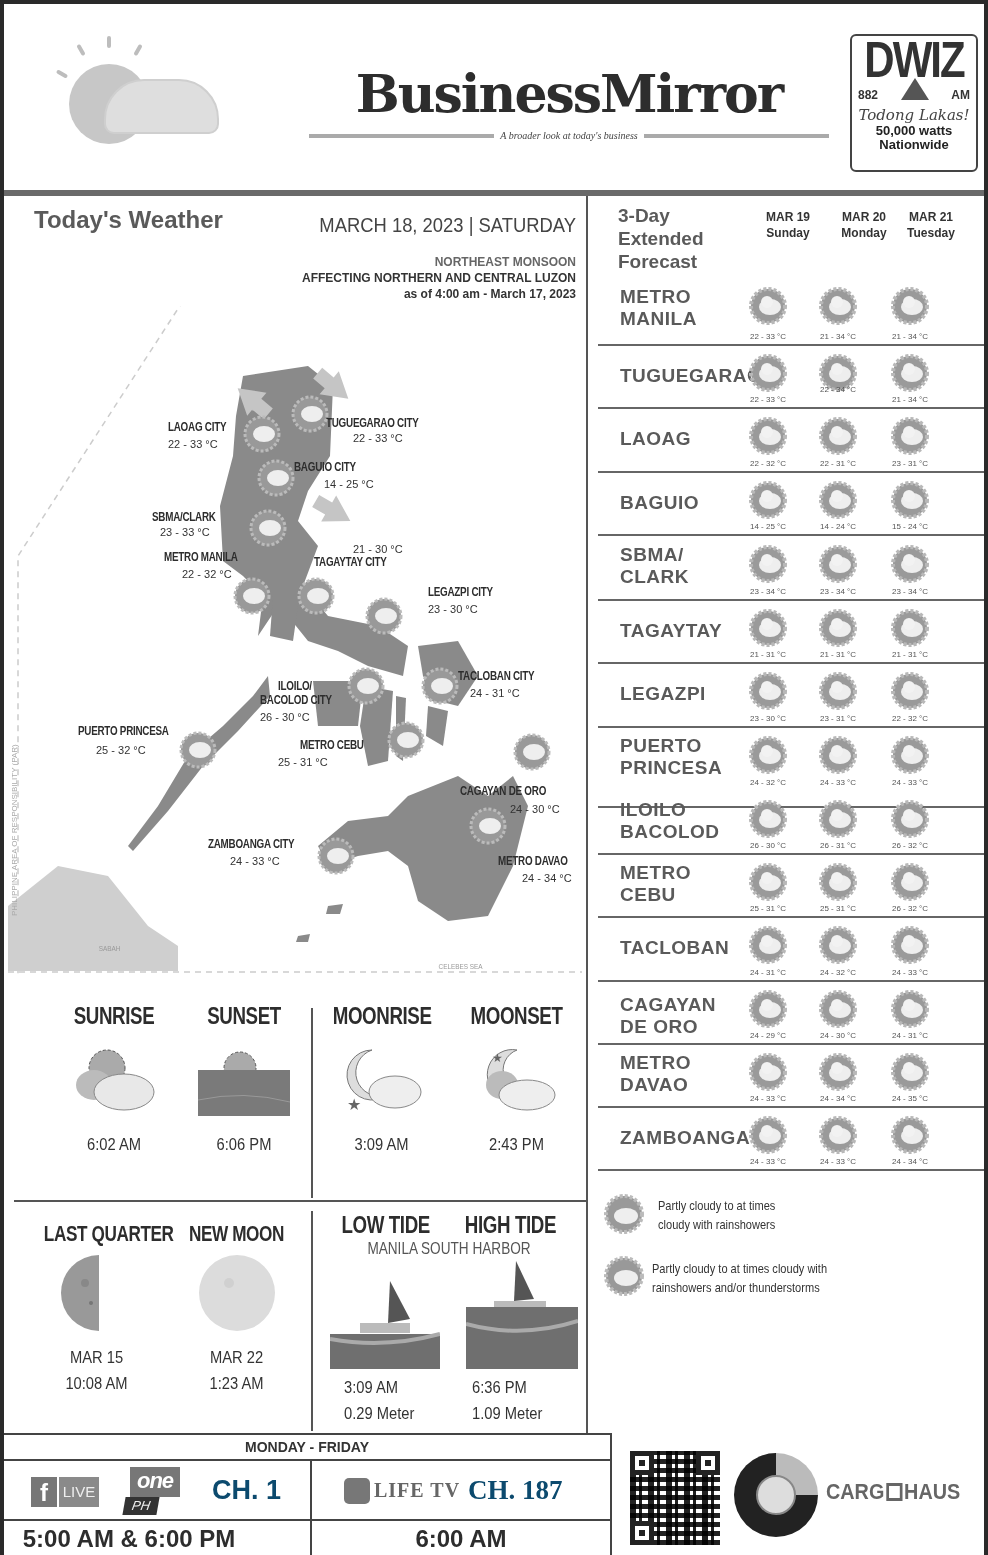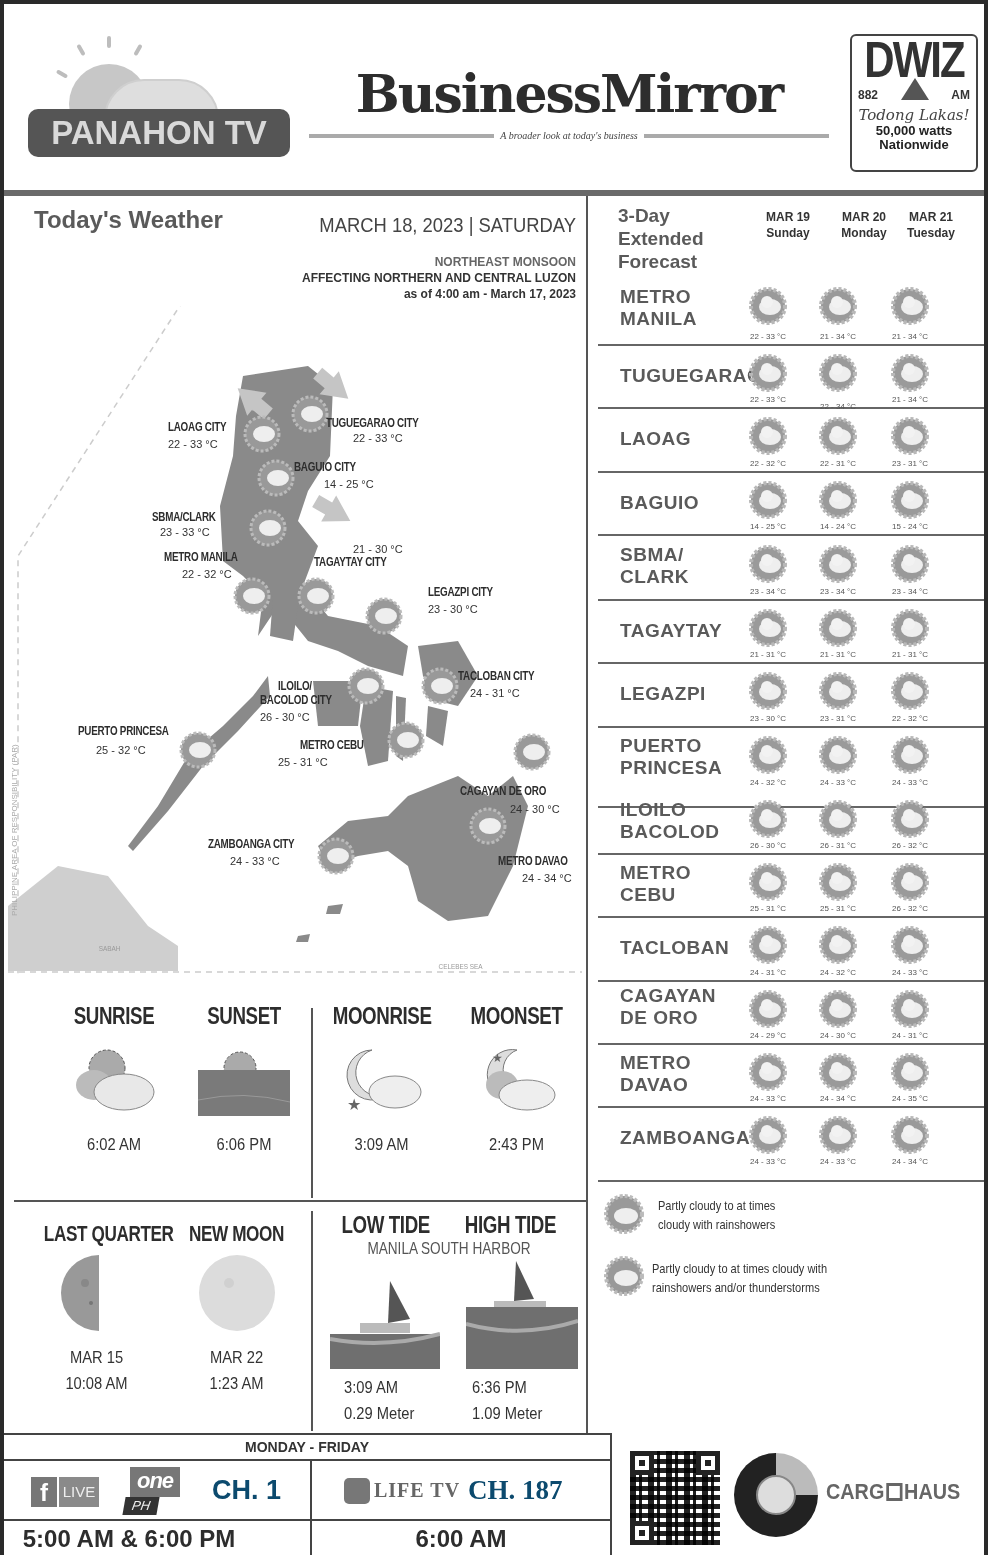--- a/index.html
+++ b/index.html
@@ -98,21 +98,20 @@
 <div class="page">
 
   <div class="header">
     <div class="panahon">
       <div class="ray" style="left:83px;top:2px;"></div>
       <div class="ray" style="left:55px;top:10px;transform:rotate(-30deg);"></div>
       <div class="ray" style="left:112px;top:10px;transform:rotate(30deg);"></div>
       <div class="ray" style="left:36px;top:34px;transform:rotate(-60deg);"></div>
       <div class="sun"></div>
       <div class="cloud"></div>
-      <div class="badge">PANAHON TV</div>
     </div>
 
     <div class="bm">
       <div class="bm-title">BusinessMirror</div>
       <div class="bm-tag-row">
         <div class="bm-line"></div>
         <div class="bm-tag">A broader look at today's business</div>
         <div class="bm-line"></div>
       </div>
     </div>
@@ -409,21 +408,21 @@
             <circle cx="21" cy="21" r="17" fill="#9a9a9a" stroke="#b8b8b8" stroke-width="4" stroke-dasharray="3 2"></circle>
             <ellipse cx="23" cy="22" rx="11" ry="8" fill="#eee"></ellipse>
             <circle cx="20" cy="17" r="6" fill="#f2f2f2"></circle>
           </svg>
           <div class="fc-temp" style="left: 135px; top: 49px;">22 - 33 °C</div>
           <svg class="fc-icon" viewBox="0 0 42 42" style="left: 219px; top: 5.5px;">
             <circle cx="21" cy="21" r="17" fill="#9a9a9a" stroke="#b8b8b8" stroke-width="4" stroke-dasharray="3 2"></circle>
             <ellipse cx="23" cy="22" rx="11" ry="8" fill="#eee"></ellipse>
             <circle cx="20" cy="17" r="6" fill="#f2f2f2"></circle>
           </svg>
-          <div class="fc-temp" style="left: 205px; top: 56px;">22 - 34 °C</div>
+          <div class="fc-temp" style="left: 205px; top: 39px;">22 - 34 °C</div>
           <svg class="fc-icon" viewBox="0 0 42 42" style="left: 291px; top: 5.5px;">
             <circle cx="21" cy="21" r="17" fill="#9a9a9a" stroke="#b8b8b8" stroke-width="4" stroke-dasharray="3 2"></circle>
             <ellipse cx="23" cy="22" rx="11" ry="8" fill="#eee"></ellipse>
             <circle cx="20" cy="17" r="6" fill="#f2f2f2"></circle>
           </svg>
           <div class="fc-temp" style="left: 277px; top: 49px;">21 - 34 °C</div>
         </div>
         <div class="fc-row" style="top: 213px; height: 64px;">
           <div class="fc-city" style="top: 19px;">
             <div>LAOAG</div>
@@ -629,21 +628,21 @@
           </svg>
           <div class="fc-temp" style="left: 205px; top: 50px;">24 - 32 °C</div>
           <svg class="fc-icon" viewBox="0 0 42 42" style="left: 291px; top: 6px;">
             <circle cx="21" cy="21" r="17" fill="#9a9a9a" stroke="#b8b8b8" stroke-width="4" stroke-dasharray="3 2"></circle>
             <ellipse cx="23" cy="22" rx="11" ry="8" fill="#eee"></ellipse>
             <circle cx="20" cy="17" r="6" fill="#f2f2f2"></circle>
           </svg>
           <div class="fc-temp" style="left: 277px; top: 50px;">24 - 33 °C</div>
         </div>
         <div class="fc-row" style="top: 786px; height: 63px;">
-          <div class="fc-city" style="top: 3px;">
+          <div class="fc-city" style="top: 12px;">
             <div>CAGAYAN</div>
             <div>DE ORO</div>
           </div>
           <svg class="fc-icon" viewBox="0 0 42 42" style="left: 149px; top: 5.5px;">
             <circle cx="21" cy="21" r="17" fill="#9a9a9a" stroke="#b8b8b8" stroke-width="4" stroke-dasharray="3 2"></circle>
             <ellipse cx="23" cy="22" rx="11" ry="8" fill="#eee"></ellipse>
             <circle cx="20" cy="17" r="6" fill="#f2f2f2"></circle>
           </svg>
           <div class="fc-temp" style="left: 135px; top: 49px;">24 - 29 °C</div>
           <svg class="fc-icon" viewBox="0 0 42 42" style="left: 219px; top: 5.5px;">
@@ -676,21 +675,21 @@
             <circle cx="20" cy="17" r="6" fill="#f2f2f2"></circle>
           </svg>
           <div class="fc-temp" style="left: 205px; top: 49px;">24 - 34 °C</div>
           <svg class="fc-icon" viewBox="0 0 42 42" style="left: 291px; top: 5.5px;">
             <circle cx="21" cy="21" r="17" fill="#9a9a9a" stroke="#b8b8b8" stroke-width="4" stroke-dasharray="3 2"></circle>
             <ellipse cx="23" cy="22" rx="11" ry="8" fill="#eee"></ellipse>
             <circle cx="20" cy="17" r="6" fill="#f2f2f2"></circle>
           </svg>
           <div class="fc-temp" style="left: 277px; top: 49px;">24 - 35 °C</div>
         </div>
-        <div class="fc-row" style="top: 912px; height: 74px;">
+        <div class="fc-row" style="top: 912px; height: 63px;">
           <div class="fc-city" style="top: 18.5px;">
             <div>ZAMBOANGA</div>
           </div>
           <svg class="fc-icon" viewBox="0 0 42 42" style="left: 149px; top: 5.5px;">
             <circle cx="21" cy="21" r="17" fill="#9a9a9a" stroke="#b8b8b8" stroke-width="4" stroke-dasharray="3 2"></circle>
             <ellipse cx="23" cy="22" rx="11" ry="8" fill="#eee"></ellipse>
             <circle cx="20" cy="17" r="6" fill="#f2f2f2"></circle>
           </svg>
           <div class="fc-temp" style="left: 135px; top: 49px;">24 - 33 °C</div>
           <svg class="fc-icon" viewBox="0 0 42 42" style="left: 219px; top: 5.5px;">

